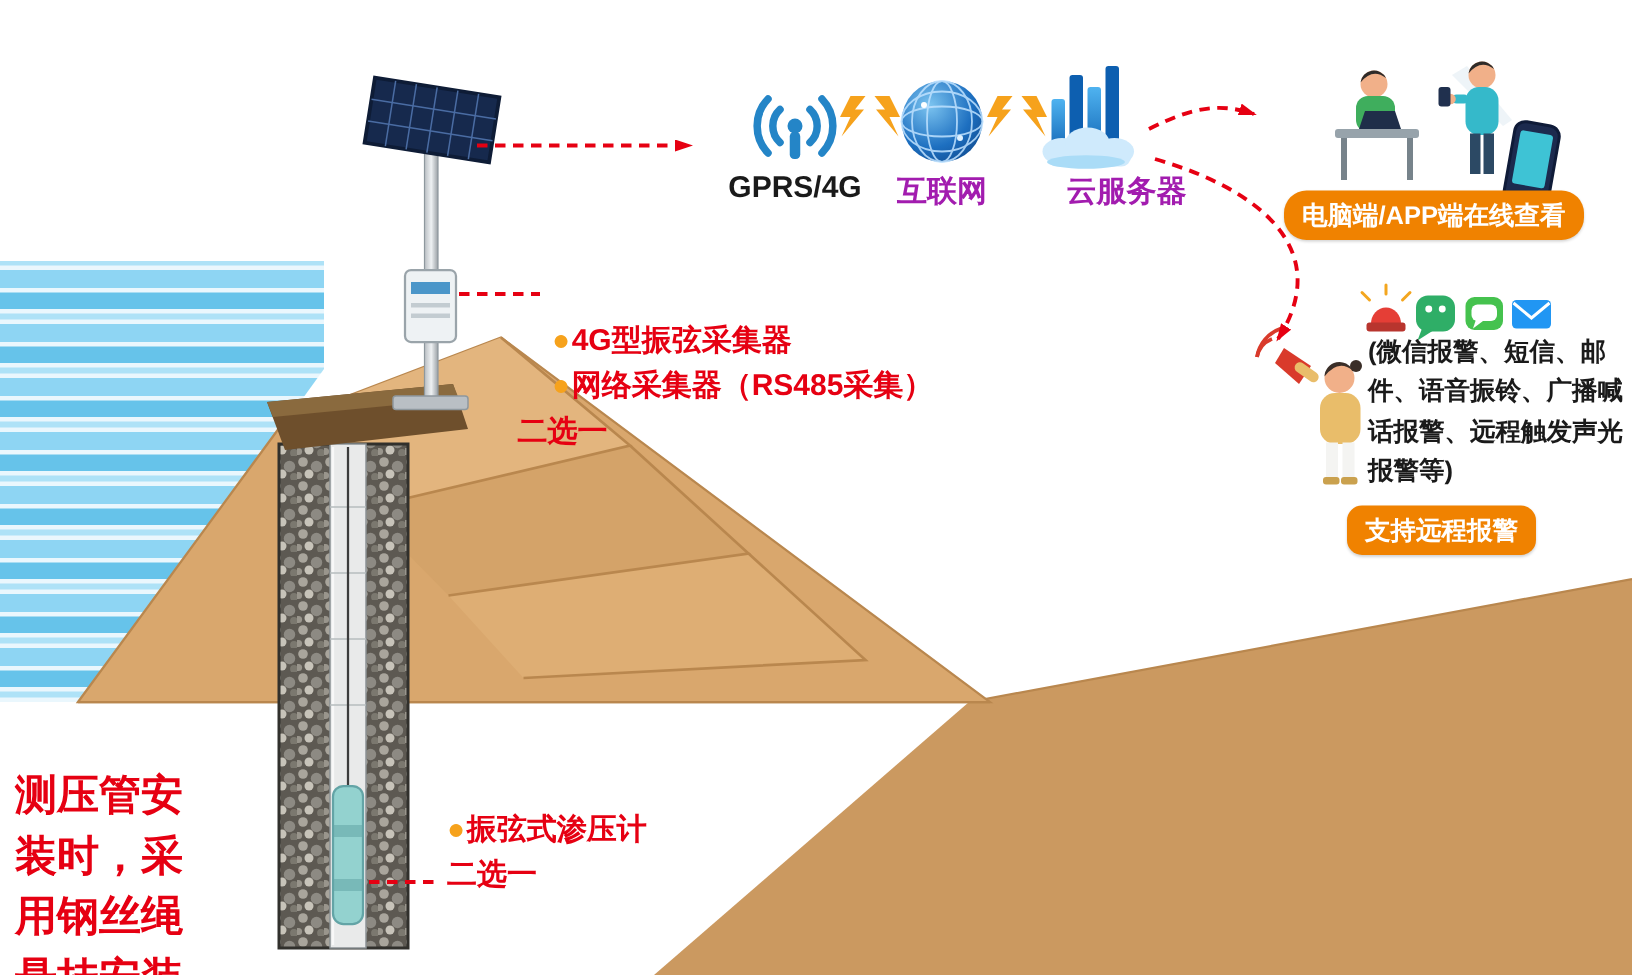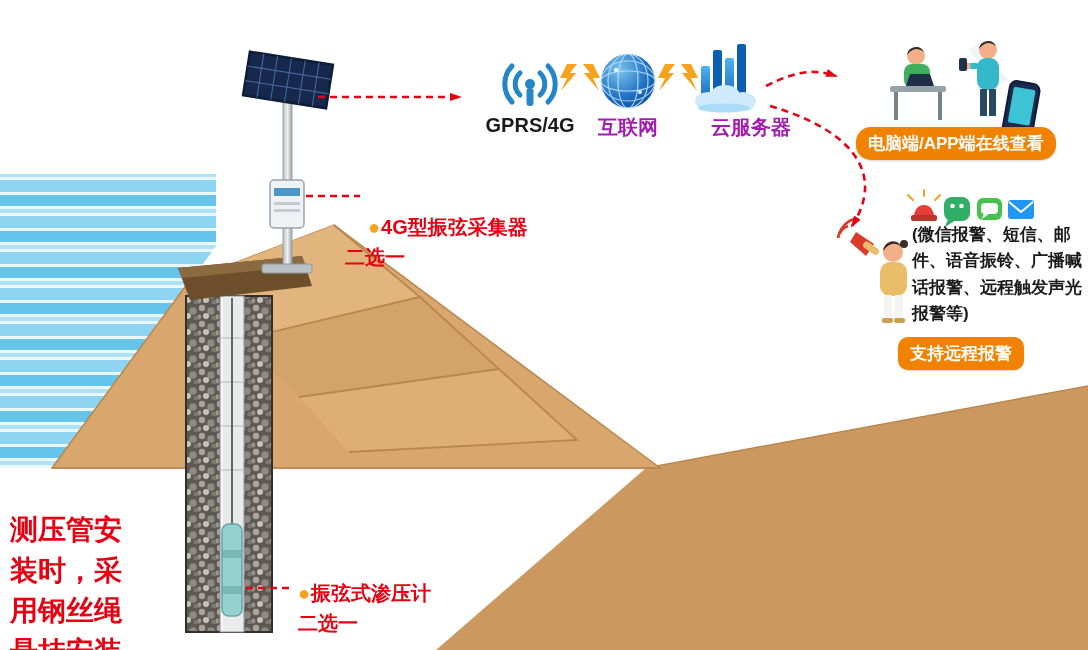--- a/index.html
+++ b/index.html
@@ -247,24 +247,27 @@
   <div class="flow-label orange" style="left:628px;top:114px;">互联网</div>
   <div class="flow-label orange" style="left:751px;top:114px;">云服务器</div>
 
   <div class="badge" style="left:856px;top:127px;border-radius:15px;">电脑端/APP端在线查看</div>
   <div class="badge" style="left:898px;top:337px;border-radius:10px;">支持远程报警</div>
 
   <div class="note" style="left:345px;top:180px;margin-top:32px;">
     <span class="line indent">
       <span class="bullet">●</span><span>4G型振弦采集器</span>
     </span>
+    <span class="line indent">
+      <span class="bullet">●</span><span>网络采集器（RS485采集）</span>
+    </span>
     <span class="line">二选一</span>
   </div>
 
-  <div class="note" style="left:298px;top:538px;margin-top:40px;">
+  <div class="note" style="left:298px;top:538px;">
     <span class="line">
       <span class="bullet">●</span><span>振弦式渗压计</span>
     </span>
     <span class="line">二选一</span>
   </div>
 
   <div class="install-note">测压管安装时，采用钢丝绳悬挂安装</div>
 
   <div class="alarm-methods">(微信报警、短信、邮件、语音振铃、广播喊话报警、远程触发声光报警等)</div>
 

